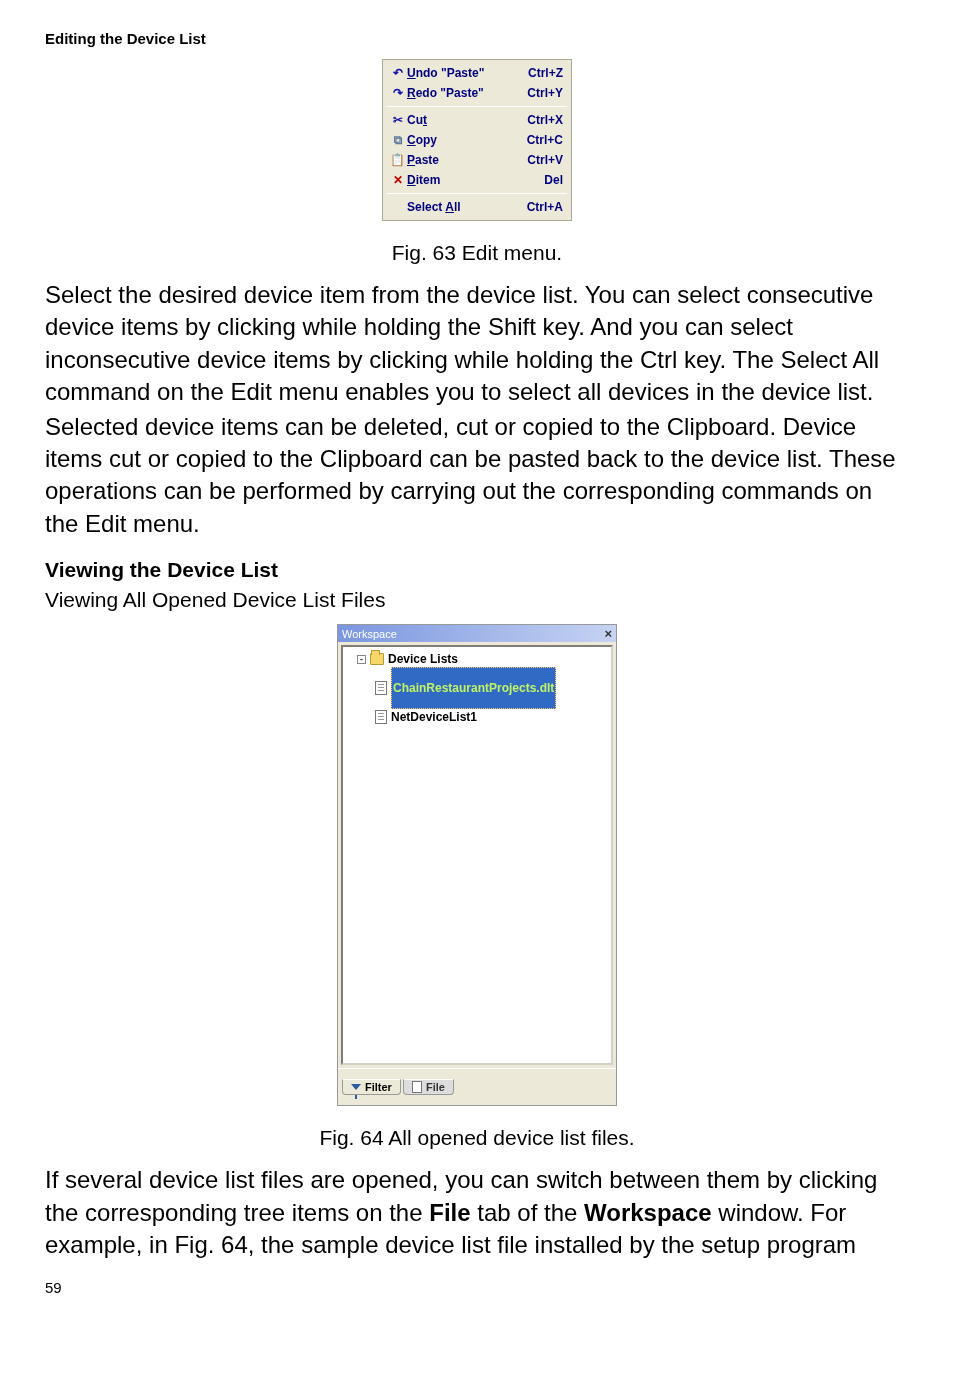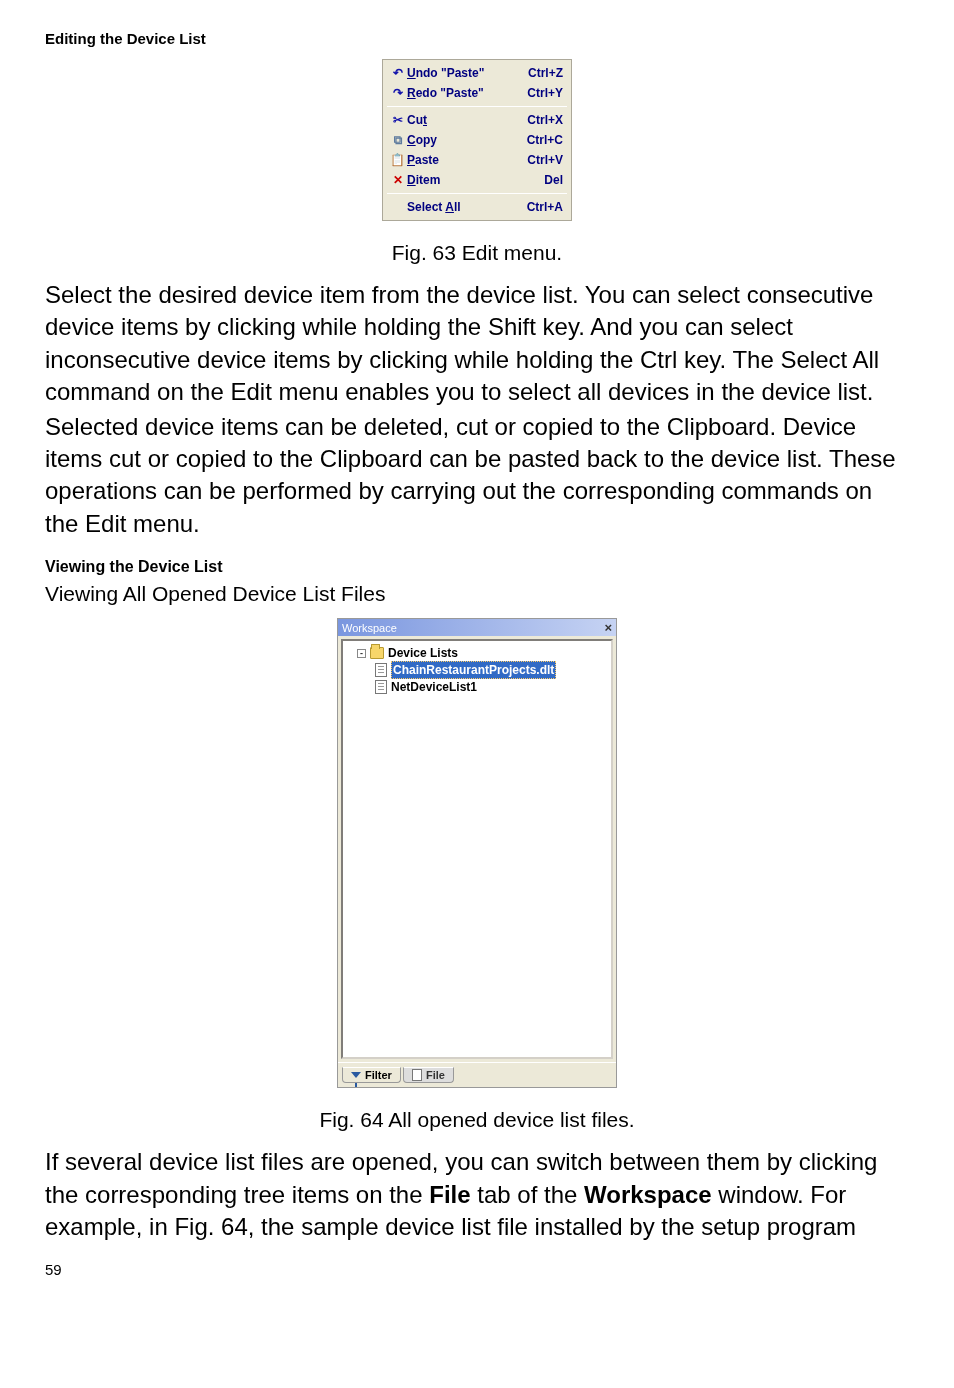--- a/index.html
+++ b/index.html
@@ -10,21 +10,21 @@
     color: #000;
     padding: 30px 45px 20px 45px;
   }
   .h-section {
     font-weight: bold;
     font-size: 15px;
     margin-bottom: 12px;
   }
   .h-sub {
     font-weight: bold;
-    font-size: 16px;
+    font-size: 21px;
     margin-top: 18px;
     margin-bottom: 6px;
   }
   .h-sub2 {
     font-weight: normal;
     font-size: 21px;
     margin-bottom: 8px;
   }
   .para {
     font-size: 24px;
@@ -154,29 +154,29 @@
   }
   .doc-icon::after {
     content:"";
     position:absolute;
     top:2px; left:2px; right:2px;
     height:1px; background:#999;
     box-shadow: 0 3px 0 #999, 0 6px 0 #999;
   }
   .tree-selected {
     background: #316ac5;
-    color: #ffffff;
+    color: #bef264;
     border: 1px dotted #ffcc66;
-    padding: 0 1px;
+    padding: 12px 1px;
   }
   .ws-tabs {
     display: flex;
     background: #ece9d8;
     border-top: 1px solid #fff;
-    padding: 4px 4px;
+    padding: 10px 4px;
     gap: 2px;
     font-size: 11px;
   }
   .ws-tab {
     background: #ece9d8;
     border: 1px solid #999;
     border-top: 1px solid #fff;
     border-radius: 0 0 4px 4px;
     padding: 1px 8px;
     display: flex;

